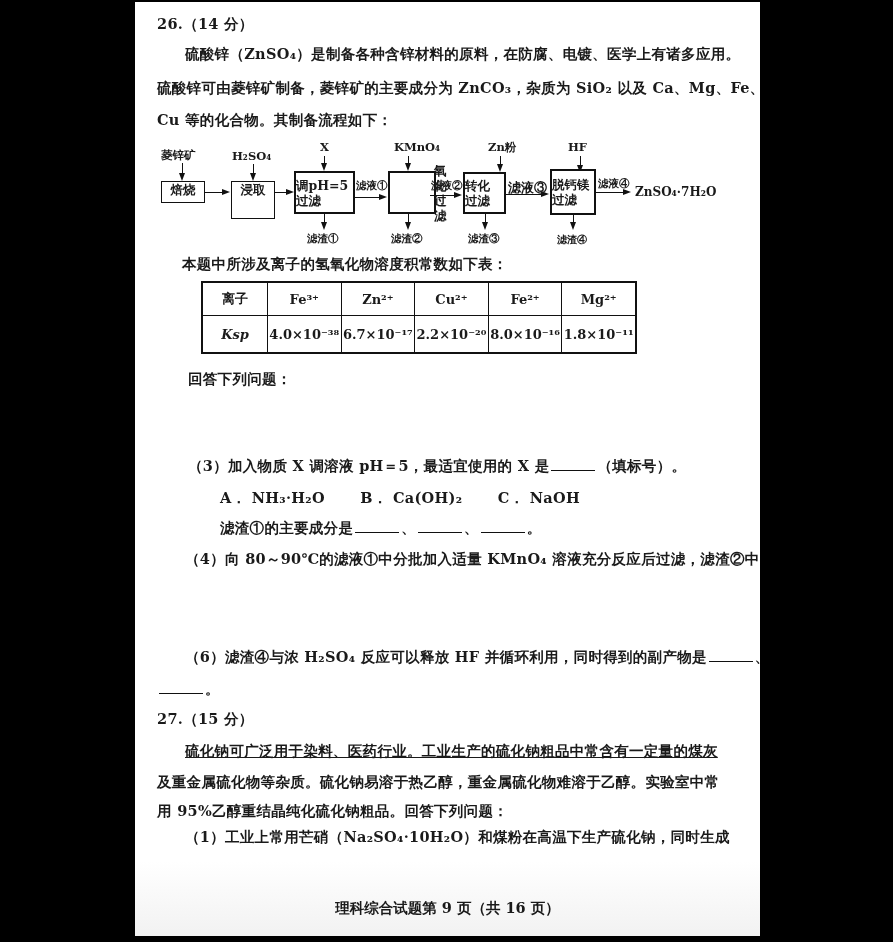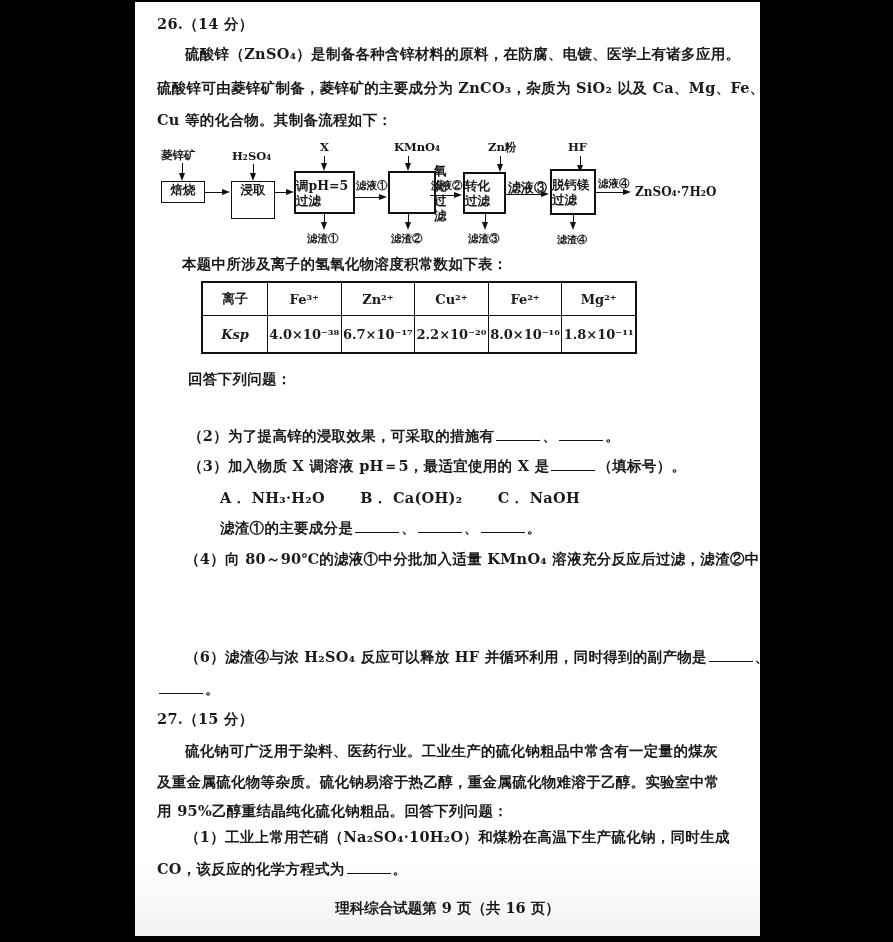--- a/index.html
+++ b/index.html
@@ -132,23 +132,20 @@
       <td>6.7×10⁻¹⁷</td>
       <td>2.2×10⁻²⁰</td>
       <td>8.0×10⁻¹⁶</td>
       <td>1.8×10⁻¹¹</td>
     </tr>
   </tbody>
     </table>
 
   <div class="ln" style="left:53px;top:368px;">回答下列问题：</div>
 
-  <div class="ln" style="left:53px;top:425px;">
-    <span>（2）为了提高锌的浸取效果，可采取的措施有</span><span class="blank"></span><span>、</span><span class="blank"></span><span>。</span>
-  </div>
   <div class="ln" style="left:53px;top:455px;">
     <span>（3）加入物质 X 调溶液 pH＝5，最适宜使用的 X 是</span><span class="blank"></span><span>（填标号）。</span>
   </div>
   <div class="ln" style="left:85px;top:487px;">
     <span>A． NH₃·H₂O</span>
     <span style="margin-left:30px;">B． Ca(OH)₂</span>
     <span style="margin-left:30px;">C． NaOH</span>
   </div>
   <div class="ln" style="left:85px;top:517px;">
     <span>滤渣①的主要成分是</span><span class="blank"></span><span>、</span><span class="blank"></span><span>、</span><span class="blank"></span><span>。</span>
@@ -156,22 +153,19 @@
 
   <div class="ln" style="left:50px;top:548px;">（4）向 80～90℃的滤液①中分批加入适量 KMnO₄ 溶液充分反应后过滤，滤渣②中</div>
   <div class="ln" style="left:50px;top:646px;">
     <span>（6）滤渣④与浓 H₂SO₄ 反应可以释放 HF 并循环利用，同时得到的副产物是</span><span class="blank"></span><span>、</span>
   </div>
   <div class="ln" style="left:22px;top:678px;">
     <span class="blank"></span><span>。</span>
   </div>
 
   <div class="ln" style="left:22px;top:708px;">27.（15 分）</div>
-  <div class="ln" style="left:50px;top:740px;">硫化钠可广泛用于染料、医药行业。工业生产的硫化钠粗品中常含有一定量的煤灰</div>
+  <div class="ln" style="left:50px;top:740px;text-decoration:underline;">硫化钠可广泛用于染料、医药行业。工业生产的硫化钠粗品中常含有一定量的煤灰</div>
   <div class="ln" style="left:22px;top:771px;">及重金属硫化物等杂质。硫化钠易溶于热乙醇，重金属硫化物难溶于乙醇。实验室中常</div>
   <div class="ln" style="left:22px;top:800px;">用 95%乙醇重结晶纯化硫化钠粗品。回答下列问题：</div>
   <div class="ln" style="left:50px;top:826px;">（1）工业上常用芒硝（Na₂SO₄·10H₂O）和煤粉在高温下生产硫化钠，同时生成</div>
-  <div class="ln" style="left:22px;top:858px;">
-    <span>CO，该反应的化学方程式为</span><span class="blank"></span><span>。</span>
-  </div>
 
   <div class="footer">理科综合试题第 9 页（共 16 页）</div>
 </div>
 
 </body></html>

